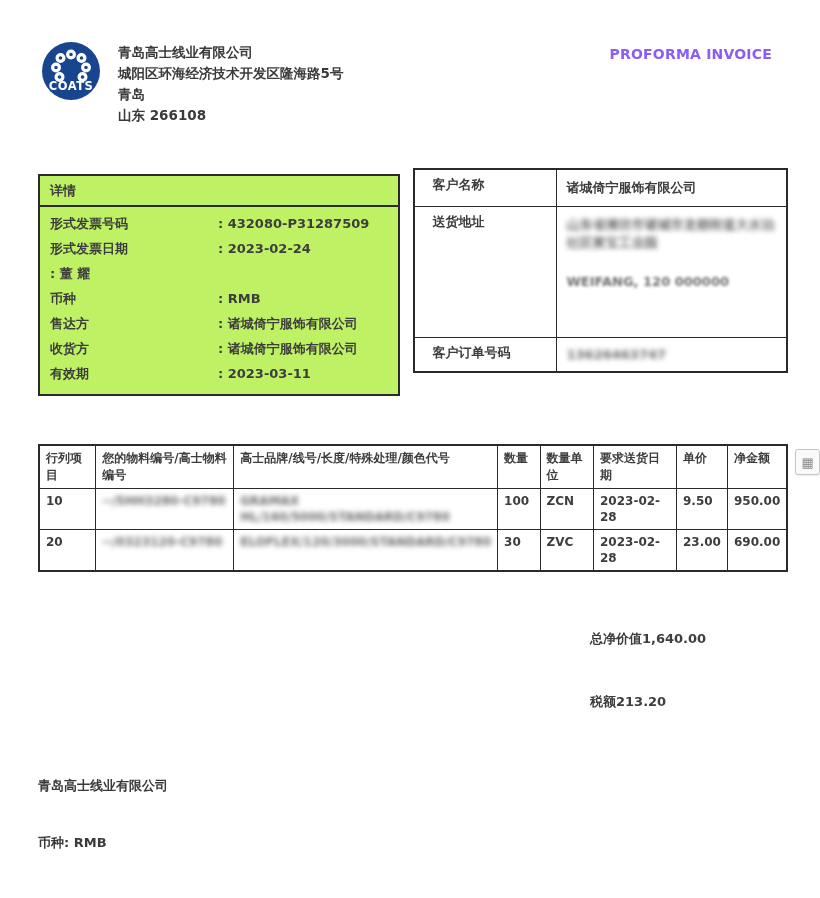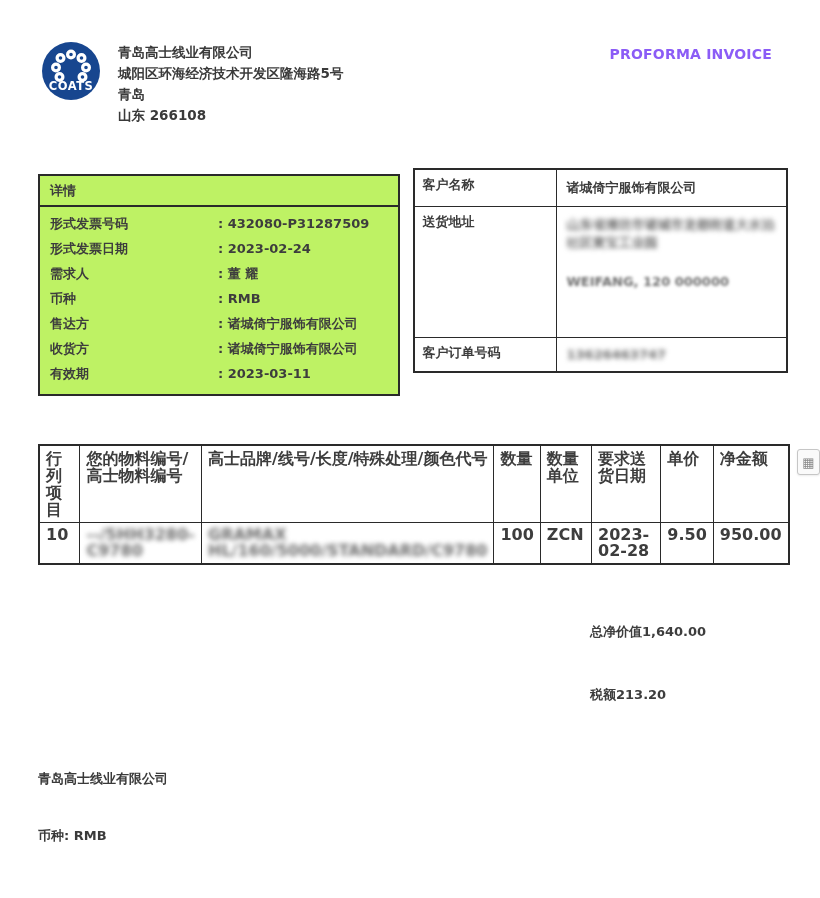--- a/index.html
+++ b/index.html
@@ -23,31 +23,31 @@
   .details-table { width:362px; border:2px solid #2a2a2a; background:#bef264; }
   .details-title { font-size:13px; font-weight:700; padding:6px 10px 5px 10px; border-bottom:2px solid #2a2a2a; }
   .details-body { padding:4px 10px 8px 10px; }
   .detail-row { display:flex; line-height:25px; font-size:13px; }
   .detail-label { width:168px; font-weight:600; }
   .detail-value { font-weight:600; }
 
   .customer-table { width:376px; margin-left:13px; margin-top:-6px; border:2px solid #2a2a2a; font-size:13px; }
   .cust-row { display:flex; border-bottom:1.5px solid #2a2a2a; }
   .cust-row:last-child { border-bottom:none; }
-  .cust-label { width:142px; padding:6px 8px; font-weight:700; border-right:1.5px solid #2a2a2a; }
+  .cust-label { width:142px; padding:6px 18px; font-weight:700; border-right:1.5px solid #2a2a2a; }
   .cust-value { flex:1; padding:9px 10px; font-weight:600; }
   .addr-cell { min-height:130px; }
   .addr-gap { height:22px; }
 
   .blur-strong { filter:blur(2.4px); color:#6e6e6e; }
   .blur-light  { filter:blur(1.6px); color:#6e6e6e; }
 
   
   .items-area { display:flex; align-items:flex-start; margin:48px 0 0 38px; }
-  .items-table { border-collapse:collapse; font-size:16px; }
+  .items-table { border-collapse:collapse; font-size:12px; }
   .items-table th, .items-table td { border:1.5px solid #2a2a2a; padding:4px 6px; text-align:left; vertical-align:top; }
   .items-table { border:2px solid #2a2a2a; }
   .items-table th { font-weight:700; line-height:17px; }
   .items-table td { font-weight:600; line-height:16px; }
   .c-line{width:66px;} .c-mat{width:155px;} .c-brand{width:220px;margin-top:32px;}
   .c-qty{width:44px;} .c-uom{width:58px;} .c-date{width:94px;}
   .c-price{width:48px;} .c-net{width:54px;}
   .tool-btn {
     margin-left:7px; margin-top:5px; width:26px; height:26px;
     border:1px solid #c6c6c6; border-radius:3px; background:#fafafa;
@@ -104,21 +104,20 @@
       <div class="details-body">
         <div class="detail-row">
           <span class="detail-label">形式发票号码</span>
           <span class="detail-value">: 432080-P31287509</span>
         </div>
         <div class="detail-row">
           <span class="detail-label">形式发票日期</span>
           <span class="detail-value">: 2023-02-24</span>
         </div>
         <div class="detail-row">
-          <span class="detail-label">需求人</span>
           <span class="detail-value">: 董 耀</span>
         </div>
         <div class="detail-row">
           <span class="detail-label">币种</span>
           <span class="detail-value">: RMB</span>
         </div>
         <div class="detail-row">
           <span class="detail-label">售达方</span>
           <span class="detail-value">: 诸城倚宁服饰有限公司</span>
         </div>
@@ -172,20 +171,30 @@
         <tr>
           <td>10</td>
           <td class="blur-strong">--/5HH3280-C9780</td>
           <td class="blur-strong">GRAMAX HL/160/5000/STANDARD/C9780</td>
           <td>100</td>
           <td>ZCN</td>
           <td>2023-02-28</td>
           <td>9.50</td>
           <td>950.00</td>
         </tr>
+        <tr>
+          <td>20</td>
+          <td class="blur-strong">--/0323120-C9780</td>
+          <td class="blur-strong">ELOFLEX/120/3000/STANDARD/C9780</td>
+          <td>30</td>
+          <td>ZVC</td>
+          <td>2023-02-28</td>
+          <td>23.00</td>
+          <td>690.00</td>
+        </tr>
       </tbody>
     </table>
     <div class="tool-btn">
       <span>▦</span>
     </div>
   </div>
 
   <div class="totals">
     <div class="total-row">
       <span class="total-label">总净价值</span>

